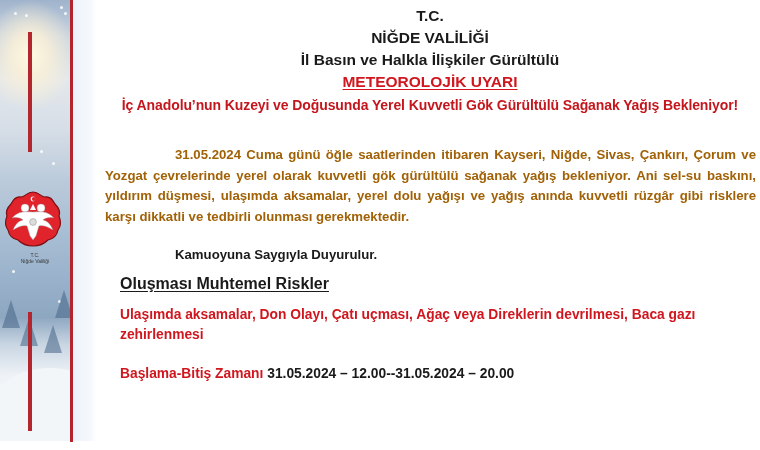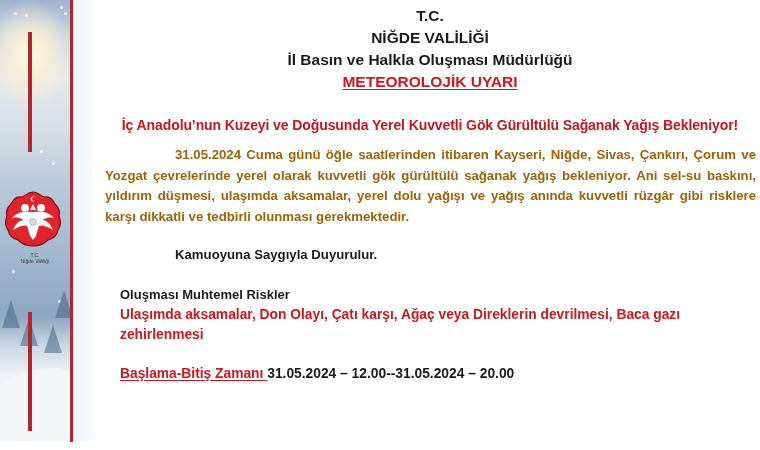--- a/index.html
+++ b/index.html
@@ -113,21 +113,20 @@
       color: #d0161e;
       text-decoration: underline;
       text-underline-offset: 2px;
       text-align: center;
     }
     .h-subtitle {
       top: 97px;
       font-size: 14px;
       color: #c4161d;
       letter-spacing: -0.1px;
-      margin-top: 20px;
     }
     .body-para {
       position: absolute;
       left: 5px;
       top: 145px;
       width: 651px;
       font-size: 13.2px;
       font-weight: bold;
       line-height: 20.5px;
       text-align: justify;
@@ -139,23 +138,24 @@
       left: 75px;
       top: 247px;
       font-size: 13.2px;
       font-weight: bold;
       white-space: nowrap;
       text-align: right;
     }
     .risks-title {
       position: absolute;
       left: 20px;
-      top: 287px;
-      font-size: 13px;
-      font-weight: bold;
+      top: 275px;
+      font-size: 16px;
+      font-weight: bold;
+      text-decoration: underline;
       text-underline-offset: 2px;
       white-space: nowrap;
     }
     .risks-list {
       position: absolute;
       left: 20px;
       top: 305px;
       width: 620px;
       font-size: 13.8px;
       font-weight: bold;
@@ -165,21 +165,20 @@
     .timing {
       position: absolute;
       left: 20px;
       top: 366px;
       font-size: 13.8px;
       font-weight: bold;
       white-space: nowrap;
     }
     .timing-label {
       color: #d0161e;
-      text-decoration: underline;
       text-underline-offset: 2px;
     }
   </style>
 </head>
 <body>
 
 <div class="sidebar">
   <span class="snow" style="left:14px;top:12px;"></span>
   <span class="snow" style="left:60px;top:6px;"></span>
   <span class="snow" style="left:64px;top:12px;"></span>
@@ -209,27 +208,27 @@
   <path d="M30 14 L27 20 L33 20 Z" fill="#ffffff"></path>
   <path d="M30 22 C24 22 16 20 9 28 C14 27 18 28 20 30 C15 31 12 35 10 40 C16 36 21 35 24 36 L27 46 L30 50 L33 46 L36 36 C39 35 44 36 50 40 C48 35 45 31 40 30 C42 28 46 27 51 28 C44 20 36 22 30 22 Z" fill="#ffffff" stroke="#888" stroke-width="0.4"></path>
   <circle cx="30" cy="32" r="3.4" fill="#dcdcdc" stroke="#777" stroke-width="0.4"></circle>
 </svg>
 <div class="emblem-caption" style="top:252px;">T.C.</div>
 <div class="emblem-caption" style="top:258px;">Niğde Valiliği</div>
 
 <div class="content">
   <div class="head-line h-tc">T.C.</div>
   <div class="head-line h-valilik">NİĞDE VALİLİĞİ</div>
-  <div class="head-line h-mudurluk">İl Basın ve Halkla Oluşması Müdürlüğü</div>
+  <div class="head-line h-mudurluk">İl Basın ve Halkla İlişkiler Gürültülü</div>
   <div class="head-line h-meteo">METEOROLOJİK UYARI</div>
   <div class="head-line h-subtitle">İç Anadolu’nun Kuzeyi ve Doğusunda Yerel Kuvvetli Gök Gürültülü Sağanak Yağış Bekleniyor!</div>
 
   <div class="body-para">31.05.2024 Cuma günü öğle saatlerinden itibaren Kayseri, Niğde, Sivas, Çankırı, Çorum ve Yozgat çevrelerinde yerel olarak kuvvetli gök gürültülü sağanak yağış bekleniyor. Ani sel-su baskını, yıldırım düşmesi, ulaşımda aksamalar, yerel dolu yağışı ve yağış anında kuvvetli rüzgâr gibi risklere karşı dikkatli ve tedbirli olunması gerekmektedir.</div>
 
   <div class="closing">Kamuoyuna Saygıyla Duyurulur.</div>
 
   <div class="risks-title">Oluşması Muhtemel Riskler</div>
-  <div class="risks-list">Ulaşımda aksamalar, Don Olayı, Çatı karşı, Ağaç veya Direklerin devrilmesi, Baca gazı zehirlenmesi</div>
+  <div class="risks-list">Ulaşımda aksamalar, Don Olayı, Çatı uçması, Ağaç veya Direklerin devrilmesi, Baca gazı zehirlenmesi</div>
 
   <div class="timing">
     <span class="timing-label">Başlama-Bitiş Zamanı </span><span>31.05.2024 – 12.00--31.05.2024 – 20.00</span>
   </div>
 </div>
 
 </body></html>

